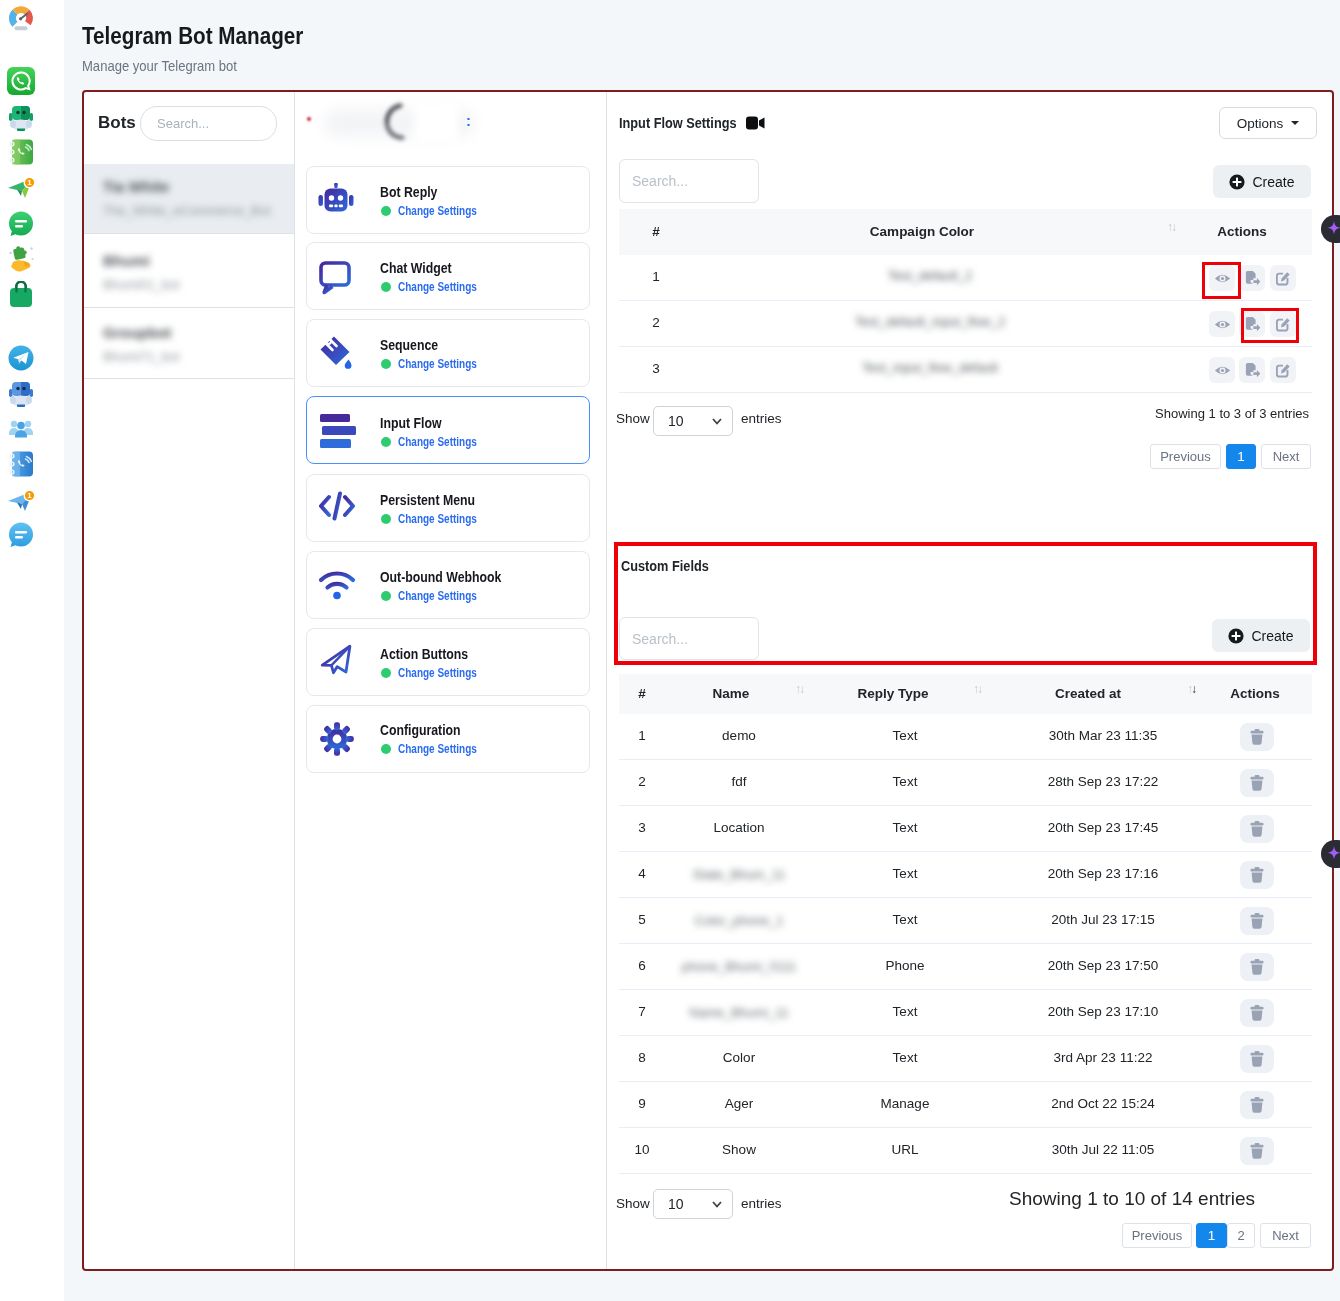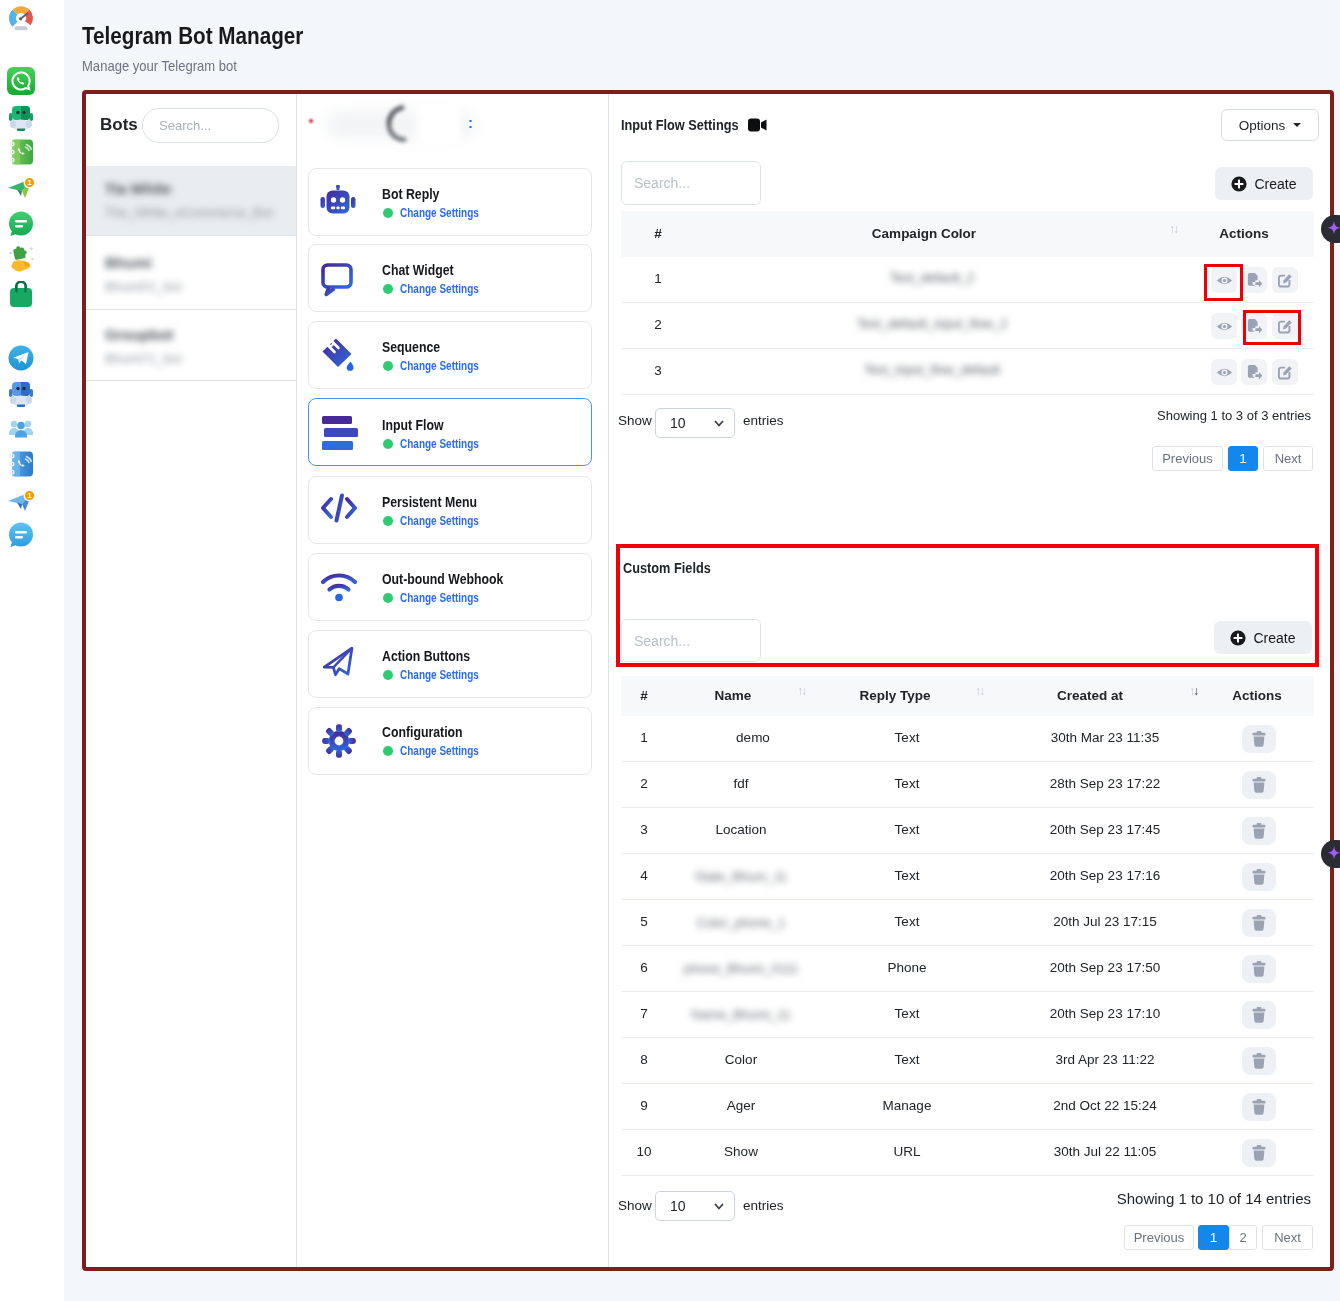--- a/index.html
+++ b/index.html
@@ -1,19 +1,19 @@
 <!DOCTYPE html>
 <html><head>
 <meta charset="utf-8">
 <style>
 *{margin:0;padding:0;box-sizing:border-box}
 html,body{width:1340px;height:1301px;overflow:hidden}
 body{font-family:"Liberation Sans",sans-serif;background:#f4f7fa;position:relative;color:#212529}
 .ab{position:absolute}
-.card{position:absolute;left:82px;top:90px;width:1252px;height:1181px;background:#fff;border:4px solid #7f1d1d;border-radius:4px}
+.card{position:absolute;left:82px;top:90px;width:1252px;height:1181px;background:#fff;border:2px solid #7f1d1d;border-radius:4px}
 .vline{position:absolute;top:0;bottom:0;width:0;border-left:1px solid #dee2e6}
 .bold{font-weight:bold}
 .blur{filter:blur(3.5px);white-space:nowrap}
 .pill{border:1px solid #d9dfe4;border-radius:17px;background:#fff;color:#aab1b9;font-size:13px;line-height:33px;padding-left:16px}
 .inp{border:1px solid #dfe4e9;border-radius:6px;background:#fff;color:#b9c0c7;font-size:14px;line-height:42px;padding-left:12px}
 .btn-cr{background:#edf0f3;border-radius:6px;font-size:14px;color:#16181b;display:flex;align-items:center;justify-content:center;gap:7px}
 .thead{background:#f7f8fa;position:absolute}
 .th{position:absolute;font-size:13.5px;font-weight:bold;color:#212529;transform:translateX(-50%);white-space:nowrap}
 .td{position:absolute;font-size:13.5px;color:#212529;transform:translateX(-50%);white-space:nowrap}
 .row{position:absolute;border-bottom:1px solid #eaecf8}
@@ -462,21 +462,21 @@
     <div class="th" style="left:558px;top:594px">#</div>
     <div class="th" style="left:647px;top:594px">Name</div>
     <div class="sort" style="left:711px;top:590px">↑↓</div>
     <div class="th" style="left:809px;top:594px">Reply Type</div>
     <div class="sort" style="left:889px;top:590px">↑↓</div>
     <div class="th" style="left:1004px;top:594px">Created at</div>
     <div class="sort" style="left:1103px;top:590px">↑<b style="color:#2f343b">↓</b></div>
     <div class="th" style="left:1171px;top:594px">Actions</div>
     <div class="row" style="left:535px;top:622px;width:693px;height:46px">
       <div class="td" style="left:23px;top:14px">1</div>
-      <div class="td" style="left:132px;top:14px">demo</div>
+      <div class="td" style="left:120px;top:14px">demo</div>
       <div class="td" style="left:286px;top:14px">Text</div>
       <div class="td" style="left:484px;top:14px">30th Mar 23 11:35</div>
       <div class="tbtn" style="left:621px;top:9px">
           <svg width="14" height="16" viewBox="0 0 14 16">
             <rect x="4.6" y="0" width="4.8" height="2.4" rx="1" fill="#9aa3b4"></rect>
             <rect x="0.5" y="1.8" width="13" height="2.6" rx="1.2" fill="#9aa3b4"></rect>
             <path d="M1.6,5.6 h10.8 l-0.8,8.4 a2,2 0 0 1 -2,1.8 h-5.2 a2,2 0 0 1 -2,-1.8 z" fill="#9aa3b4"></path>
           </svg>
         </div>
     </div>
@@ -600,21 +600,21 @@
   </div>
   <div id="foot2">
     <div class="ab" style="left:532px;top:1104px;font-size:13.5px">Show</div>
     <div class="sel" style="left:569px;top:1097px">
         <span>10</span>
         <svg width="10" height="7" viewBox="0 0 10 7">
           <path d="M1,1 L5,5.5 L9,1" fill="none" stroke="#3c4248" stroke-width="1.8"></path>
         </svg>
       </div>
     <div class="ab" style="left:657px;top:1104px;font-size:13.5px">entries</div>
-    <div class="ab" style="left:925px;top:1096px;width:300px;text-align:right;font-size:15px">Showing 1 to 10 of 14 entries</div>
+    <div class="ab" style="left:925px;top:1096px;width:300px;font-size:19px">Showing 1 to 10 of 14 entries</div>
     <div class="pg" style="left:1038px;top:1131px;width:70px">Previous</div>
     <div class="pg on" style="left:1112px;top:1131px;width:31px">1</div>
     <div class="pg" style="left:1143px;top:1131px;width:28px">2</div>
     <div class="pg" style="left:1176px;top:1131px;width:51px">Next</div>
   </div>
 </div>
 
 <div class="ab" style="left:1321px;top:215px;width:30px;height:28px;border-radius:14px;background:#2b2b33">
  <svg class="ab" style="left:5px;top:6px" width="16" height="16" viewBox="0 0 16 16">
       <path d="M8,0 C8.9,5 9.8,5.9 14.8,6.8 C9.8,7.7 8.9,8.6 8,13.6 C7.1,8.6 6.2,7.7 1.2,6.8 C6.2,5.9 7.1,5 8,0 Z" fill="#a15df5"></path>

